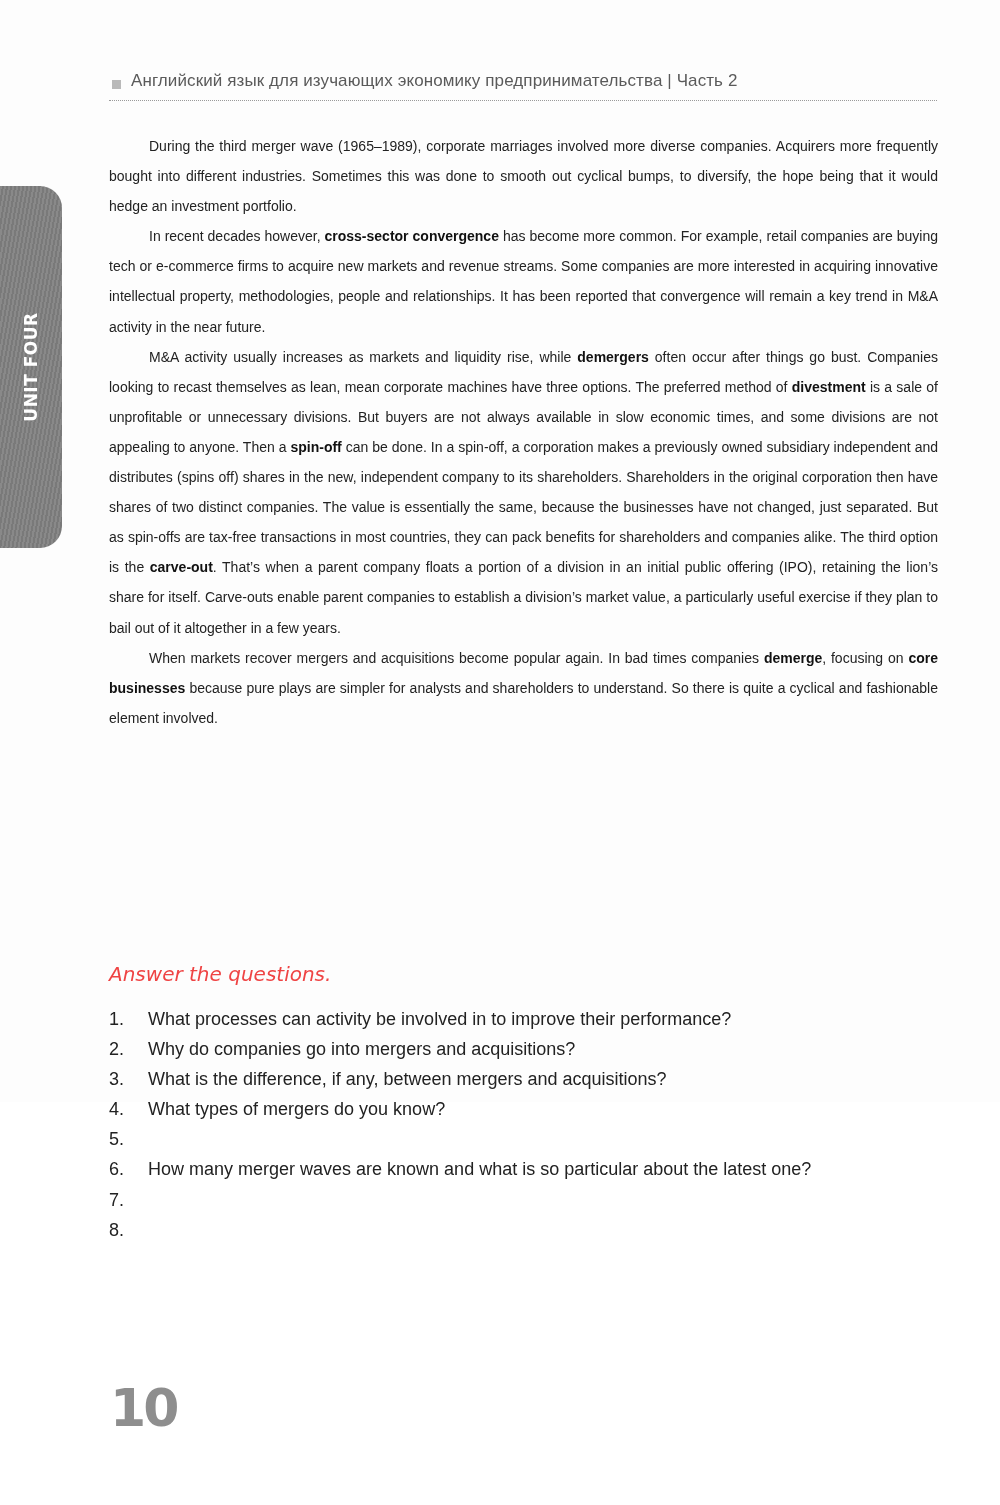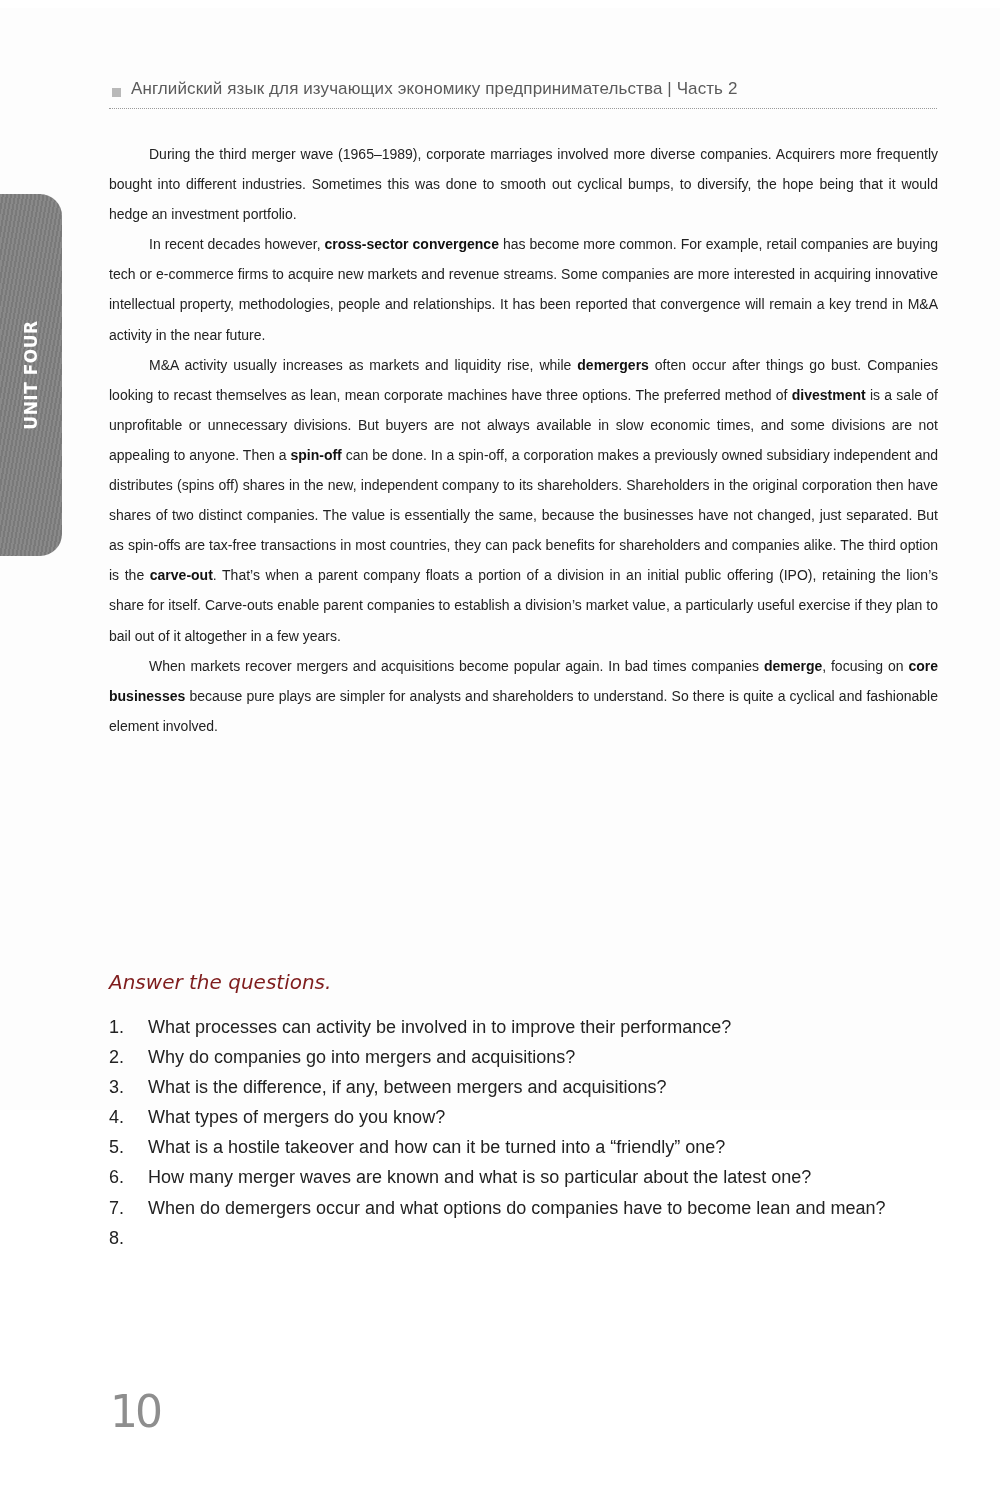--- a/index.html
+++ b/index.html
@@ -1,47 +1,47 @@
 <!DOCTYPE html>
 <html><head>
 <meta charset="utf-8">
 <style>
   html, body { margin: 0; padding: 0; background: #ffffff; }
   body { width: 1000px; height: 1505px; position: relative; overflow: hidden; color: #1e1e1e; }
-  .page { position: absolute; left: 0; top: 8px; width: 1000px; height: 1102px; background: #fdfdfd; }
+  .page { position: absolute; left: 0; top: 0; width: 1000px; height: 1102px; background: #fdfdfd; }
 
   .running-header { position: absolute; left: 109px; top: 70px; width: 828px; height: 30px;
     border-bottom: 1px dotted #9a9a9a; }
   .running-header .marker { position: absolute; left: 3px; top: 10px; width: 9px; height: 9px; background: #b9b9b9; }
   .running-header .title { position: absolute; left: 22px; top: 1px; font-family: "Liberation Sans", sans-serif;
     font-size: 17px; color: #5a5a5a; letter-spacing: 0.1px; white-space: nowrap; }
 
   .unit-tab { position: absolute; left: 0; top: 186px; width: 62px; height: 362px; background: #808080;
     border-top-right-radius: 22px; border-bottom-right-radius: 22px;
     background-image: repeating-linear-gradient(100deg, rgba(255,255,255,0.07) 0 2px, rgba(0,0,0,0.05) 2px 4px); }
   .unit-tab .label { position: absolute; left: 31px; top: 181px; transform: translate(-50%, -50%) rotate(-90deg);
     font-family: "DejaVu Sans", sans-serif; font-weight: bold; font-size: 17px; color: #ffffff; white-space: nowrap;
     letter-spacing: 0.5px; }
 
   .content { position: absolute; left: 109px; top: 131px; width: 829px;
     font-family: "Liberation Sans", sans-serif; font-size: 14px; line-height: 30.1px; color: #222; }
   .content p { margin: 0; text-indent: 40px; text-align: justify; }
   .content b { font-weight: bold; color: #111; }
 
   .section-heading { position: absolute; left: 109px; top: 962px; font-family: "DejaVu Sans", sans-serif;
-    font-style: italic; font-size: 20px; color: #7f1d1d; }
+    font-style: italic; font-size: 20px; color: #ef4444; }
 
   .questions { position: absolute; left: 109px; top: 1004px; width: 840px; margin: 0; padding: 0; list-style: none;
     font-family: "Liberation Sans", sans-serif; font-size: 18px; color: #222; }
   .questions li { position: relative; height: 30.1px; line-height: 30.1px; white-space: nowrap; }
   .questions .num { position: absolute; left: 0; width: 30px; }
   .questions .text { position: absolute; left: 39px; }
 
   .page-number { position: absolute; left: 110px; top: 1378px; font-family: "DejaVu Sans", sans-serif;
-    font-weight: normal; font-size: 44px; color: #8e8e8e; letter-spacing: -3px; }
+    font-weight: bold; font-size: 52px; color: #8e8e8e; letter-spacing: -3px; }
 </style>
 </head>
 <body>
 
 <div class="page">
 
   <div class="running-header">
     <span class="marker"></span>
     <span class="title">Английский язык для изучающих экономику предпринимательства | Часть 2</span>
   </div>
@@ -71,29 +71,27 @@
       <li>
         <span class="num">3.</span>
         <span class="text">What is the difference, if any, between mergers and acquisitions?</span>
       </li>
       <li>
         <span class="num">4.</span>
         <span class="text">What types of mergers do you know?</span>
       </li>
       <li>
         <span class="num">5.</span>
-        <span class="text">What is a hostile takeover and how can it be turned into a “friendly” one?</span>
       </li>
       <li>
         <span class="num">6.</span>
         <span class="text">How many merger waves are known and what is so particular about the latest one?</span>
       </li>
       <li>
         <span class="num">7.</span>
-        <span class="text">When do demergers occur and what options do companies have to become lean and mean?</span>
       </li>
       <li>
         <span class="num">8.</span>
       </li>
     </ol>
 
   <div class="page-number">10</div>
 </div>
 
 </body></html>

